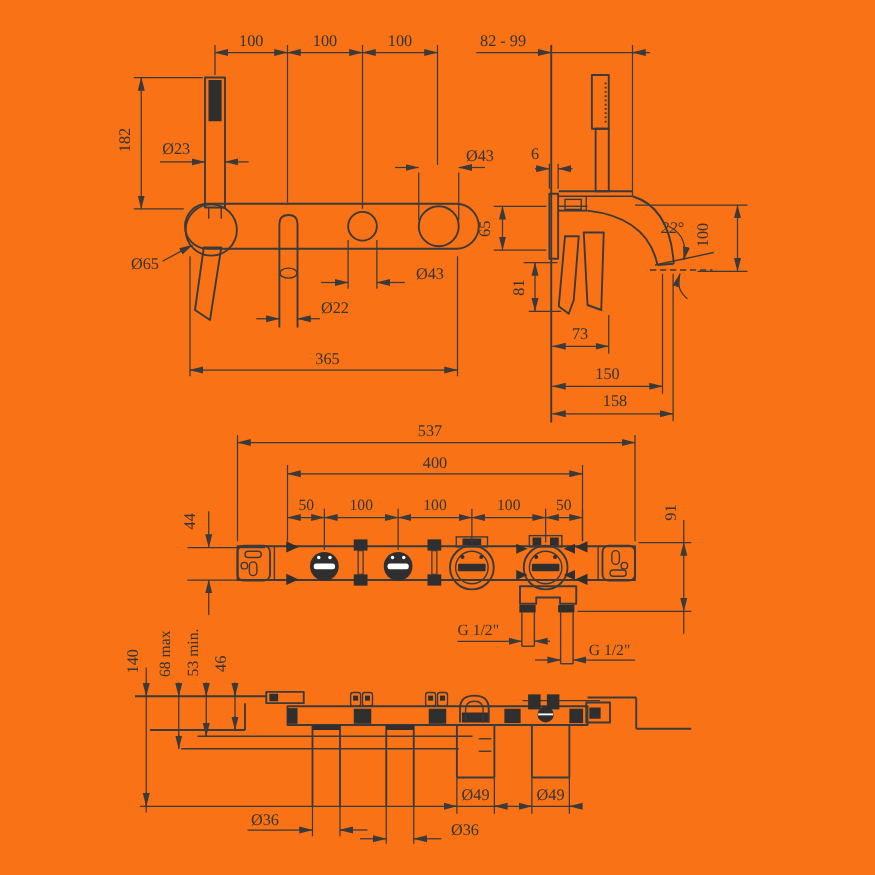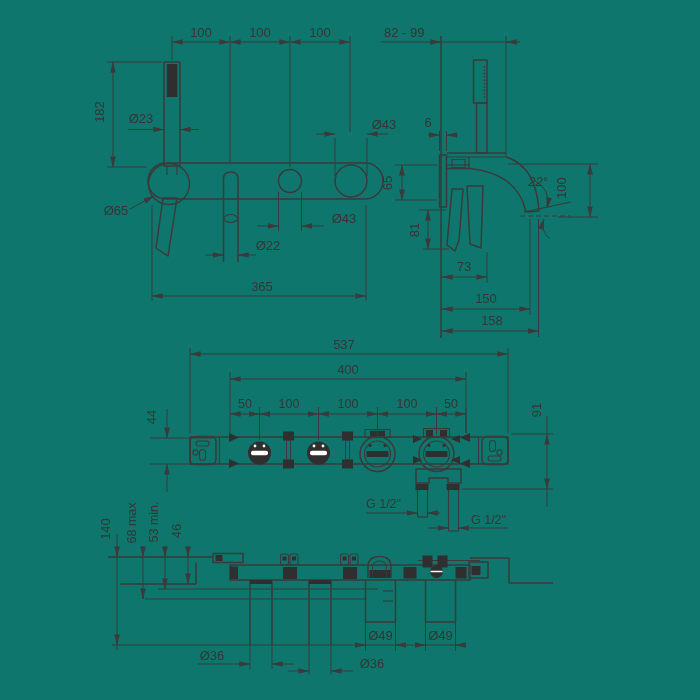--- a/index.html
+++ b/index.html
@@ -1,17 +1,17 @@
 <!DOCTYPE html>
 <html><head>
 <meta charset="utf-8">
 <style>
   html,body{margin:0;padding:0;background:#fff;}
-  #stage{position:relative;width:700px;height:700px;background:#0f766e;overflow:hidden;
-         font-family:Liberation Sans, sans-serif;}
+  #stage{position:relative;width:700px;height:700px;background:#f97316;overflow:hidden;
+         font-family:Liberation Serif, serif;}
   svg{display:block;}
   .ln{fill:none;stroke:#3a3a3a;stroke-width:1.5;stroke-linejoin:round;stroke-linecap:butt;}
   .tn{fill:none;stroke:#3a3a3a;stroke-width:1.1;}
   .dm{fill:none;stroke:#3a3a3a;stroke-width:1;}
   .fl{fill:#2f2f2f;stroke:none;}
   .wt{fill:#ffffff;stroke:none;}
   .dash{stroke-dasharray:5 3;}
   .dots{stroke-dasharray:1.4 2;stroke-width:1.6;}
   text{font-size:12.5px;fill:#353535;}
   .big{font-size:13px;}

